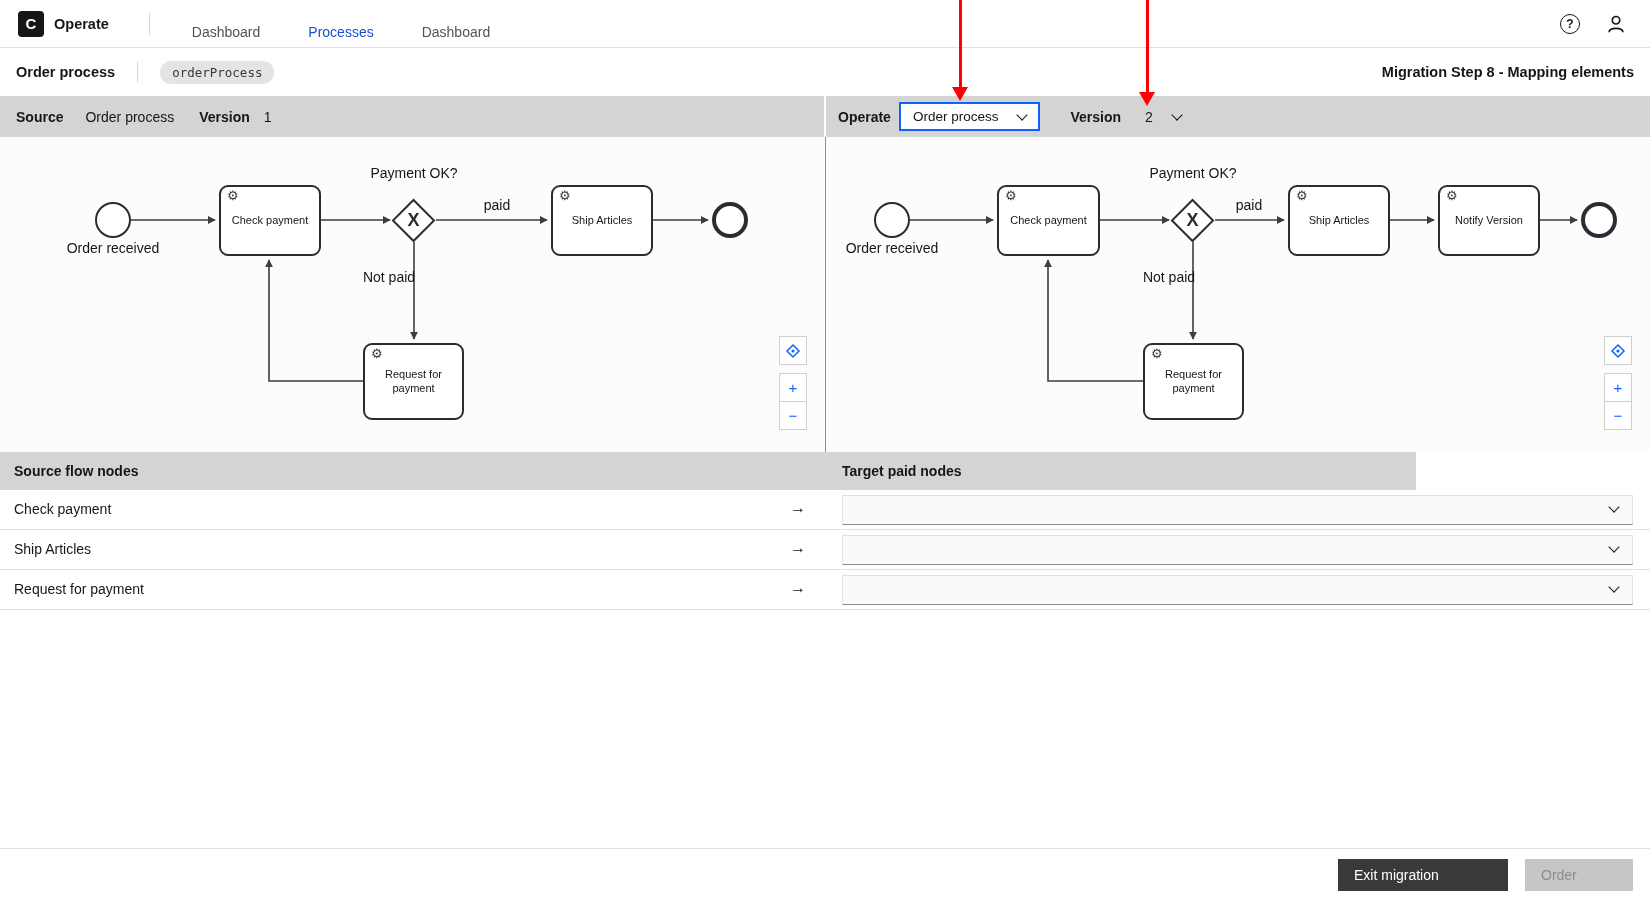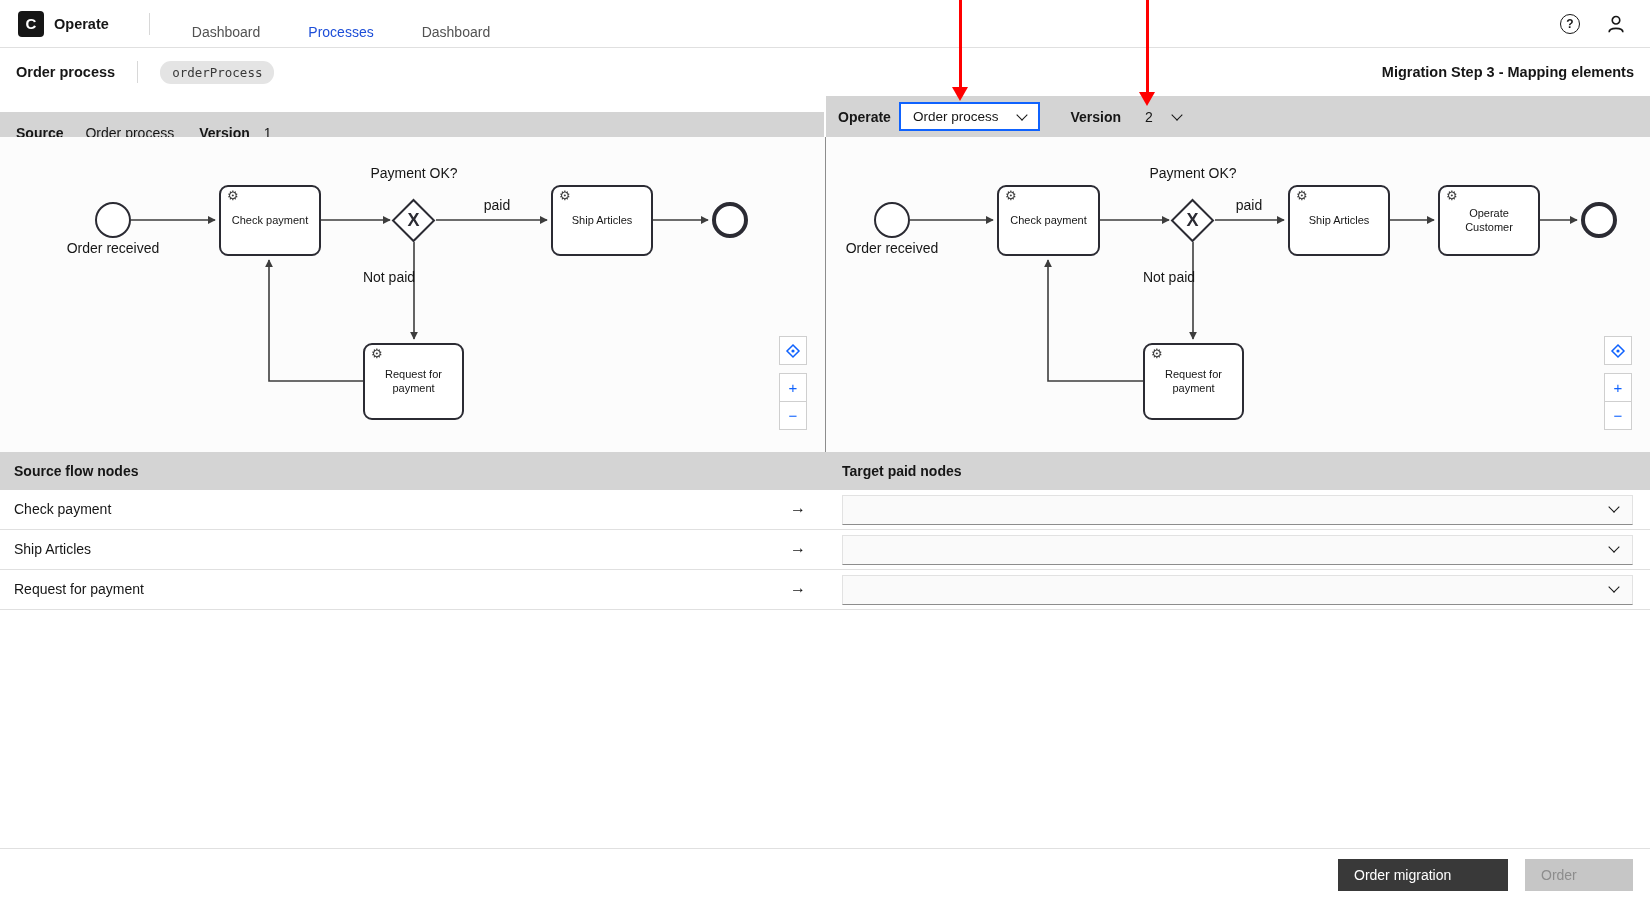--- a/index.html
+++ b/index.html
@@ -30,21 +30,21 @@
                display:flex; align-items:center; }
   .proc-title { font-weight:bold; font-size:14.5px; margin-left:16px; }
   .sub-divider { width:1px; height:22px; background:#d8d8d8; margin:0 22px; }
   .proc-badge { font-family:"DejaVu Sans Mono", monospace; font-size:12.5px; background:#e4e4e4;
                 color:#393939; padding:4px 12px; border-radius:11px; }
   .migration-title { margin-left:auto; margin-right:16px; font-weight:bold; font-size:14.5px; }
 
   
   .panel-header { position:absolute; top:96px; height:41px; background:#d4d4d4;
                   display:flex; align-items:center; font-size:14px; }
-  .panel-header.src { left:0; width:824px;margin-top:16px; }
+  .panel-header.src { left:0; width:824px; }
   .panel-header.tgt { left:826px; width:824px; }
   .ph-label { font-weight:bold; }
   .proc-dropdown { height:29px; background:#fff; border:2px solid #0f62fe; display:flex;
                    align-items:center; padding:0 12px; gap:20px; font-size:13.5px; cursor:pointer; }
   .chev { width:8px; height:8px; border-right:1.6px solid #161616; border-bottom:1.6px solid #161616;
           transform:rotate(45deg); margin-top:-4px; }
 
   
   .diagram { position:absolute; top:137px; height:315px; background:#fcfcfc; }
   .diagram.src { left:0; width:825px; }
@@ -62,21 +62,21 @@
   .gw-x { position:absolute; width:31px; height:31px; display:flex; align-items:center; justify-content:center;
           font-weight:bold; font-size:18px; color:#2b2b33; }
   .lbl { position:absolute; font-size:14px; text-align:center; color:#161616; }
   .zoom-ctrls { position:absolute; right:18px; display:flex; flex-direction:column; }
   .zbtn { width:28px; height:29px; background:#fff; border:1px solid #cfcfcf; color:#0f62fe;
           display:flex; align-items:center; justify-content:center; font-size:15px; cursor:pointer; }
   .zbtn.reset { margin-bottom:8px; }
   .zbtn.minus { margin-top:-1px; }
 
   
-  .table-header { position:absolute; left:0; top:452px; width:1650px; height:38px; background:#d4d4d4;
+  .table-header { position:absolute; left:0; top:452px; width:1416px; height:38px; background:#d4d4d4;
                   display:flex; align-items:center; font-weight:bold; font-size:14px; }
   .th-src { margin-left:14px; }
   .th-tgt { position:absolute; left:842px; }
   .map-row { position:absolute; left:0; width:1650px; height:40px; border-bottom:1px solid #e0e0e0;
              background:#fff; font-size:14px; }
   .map-row .src-name { position:absolute; left:14px; top:11px; }
   .row-arrow { position:absolute; left:790px; top:9px; font-size:16px; color:#161616; }
   .row-select { position:absolute; left:842px; top:5px; width:791px; height:30px; background:#fafafa;
                 border:1px solid #e2e2e2; border-bottom:1px solid #8d8d8d; cursor:pointer; }
   .row-select .chev { position:absolute; right:14px; top:11px; }
@@ -118,21 +118,21 @@
           <path d="M2.5 14.5 C2.5 10.5 13.5 10.5 13.5 14.5"></path>
         </svg>
       </div>
     </div>
   </header>
 
   <div class="subheader">
     <span class="proc-title">Order process</span>
     <div class="sub-divider"></div>
     <span class="proc-badge">orderProcess</span>
-    <span class="migration-title">Migration Step 3 - Mapping elements</span>
+    <span class="migration-title">Migration Step 8 - Mapping elements</span>
   </div>
 
   <div class="panel-header src">
     <span class="ph-label" style="margin-left:16px">Source</span>
     <span style="margin-left:22px">Order process</span>
     <span class="ph-label" style="margin-left:25px">Version</span>
     <span style="margin-left:14px">1</span>
   </div>
 
   <div class="panel-header tgt">
@@ -231,21 +231,21 @@
     <div class="lbl" style="left:393px;top:60px;width:60px">paid</div>
     <div class="lbl" style="left:303px;top:132px;width:80px">Not paid</div>
 
     <div class="task" style="left:462px;top:48px;width:102px;height:71px">
       <span class="gear">⚙</span>
       <span>Ship Articles</span>
     </div>
 
     <div class="task" style="left:612px;top:48px;width:102px;height:71px">
       <span class="gear">⚙</span>
-      <span>Operate Customer</span>
+      <span>Notify Version</span>
     </div>
 
     <div class="evt end" style="left:755px;top:65px"></div>
 
     <div class="task" style="left:317px;top:206px;width:101px;height:77px">
       <span class="gear">⚙</span>
       <span>Request for payment</span>
     </div>
 
     <div class="zoom-ctrls" style="top:199px">
@@ -286,21 +286,21 @@
   <div class="map-row" style="top:570px">
     <span class="src-name">Request for payment</span>
     <span class="row-arrow">→</span>
     <div class="row-select">
       <span></span>
       <span class="chev"></span>
     </div>
   </div>
 
   <footer class="footer">
-    <button class="btn-exit">Order migration</button>
+    <button class="btn-exit">Exit migration</button>
     <button class="btn-next" aria-disabled="true">Order</button>
   </footer>
 
   <div class="red-arrow" style="left:952px">
     <div class="shaft" style="height:87px"></div>
     <div class="head" style="top:87px"></div>
   </div>
   <div class="red-arrow" style="left:1139px">
     <div class="shaft" style="height:92px"></div>
     <div class="head" style="top:92px"></div>

